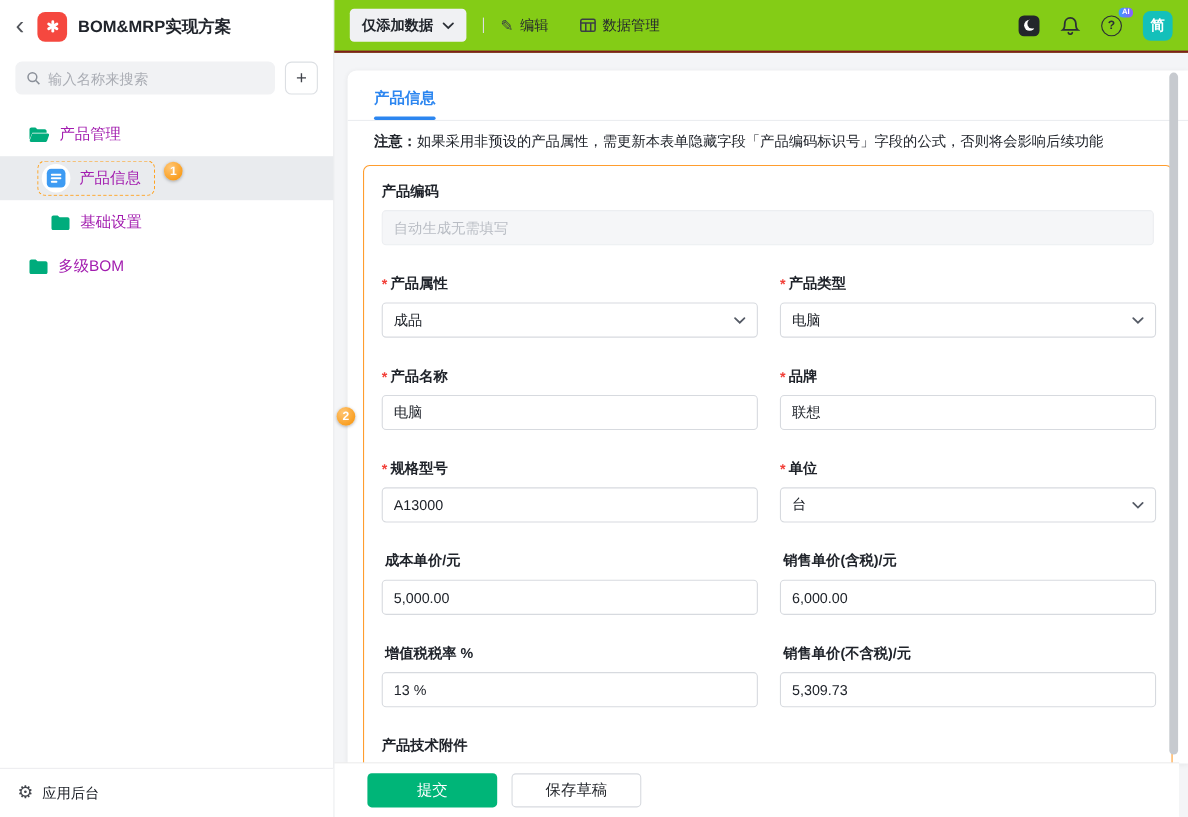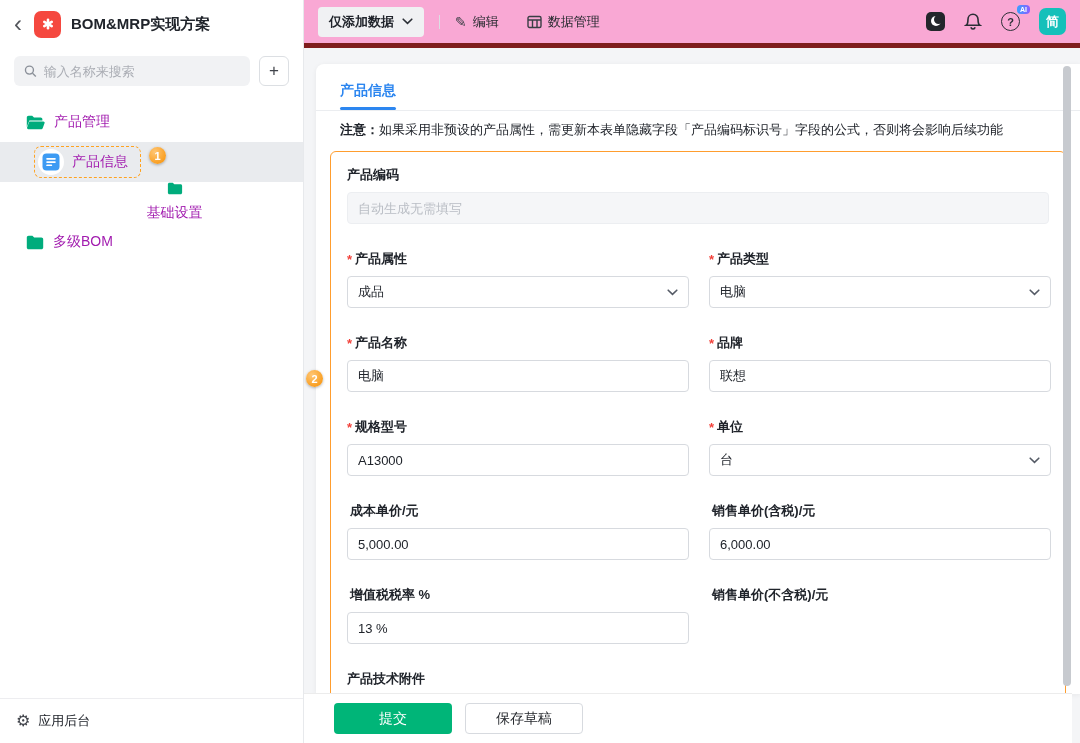--- a/index.html
+++ b/index.html
@@ -20,34 +20,34 @@
   .search-box input { border:none; background:transparent; outline:none; font-size:13px;
                       color:#20242b; width:100%; font-family:inherit; }
   .search-box input::placeholder { color:#aaadb4; }
   .add-btn { width:30px; height:30px; background:#fff; border:1px solid #dcdfe3; border-radius:6px;
              font-size:17px; color:#40434a; display:flex; align-items:center; justify-content:center;
              cursor:pointer; flex:none; }
   .tree { padding-top:6px; }
   .tree-item { height:40px; display:flex; align-items:center; gap:9px; font-size:14px;
                color:#a21caf; cursor:pointer; }
   .tree-item.lvl0 { padding-left:26px; }
-  .tree-item.lvl1 { padding-left:46px;flex-direction:column; }
+  .tree-item.lvl1 { padding-left:46px; }
   .tree-item.selected { background:#e9ebee; padding-left:34px; position:relative; }
   .sel-dash { height:32px; display:flex; align-items:center; gap:8px; border:1.5px dashed #ffa21f;
               border-radius:7px; padding:0 12px 0 3px; }
   .doc-circle { width:26px; height:26px; border-radius:50%; background:#fff; display:flex;
                 align-items:center; justify-content:center; flex:none; }
   .sb-footer { position:absolute; left:0; bottom:0; width:100%; height:45px; border-top:1px solid #ededf0;
                display:flex; align-items:center; gap:8px; padding:0 16px; font-size:13px; color:#20242b;
                background:#fff; cursor:pointer; }
   .gear { font-size:16px; color:#42454c; line-height:1; }
 
   
-  .topbar { position:absolute; left:304px; top:0; width:776px; height:48px; background:#f9a8d4;
-            border-bottom:5px solid #7f1d1d; display:flex; align-items:center; padding:0 14px; z-index:25; }
+  .topbar { position:absolute; left:304px; top:0; width:776px; height:48px; background:#84cc16;
+            border-bottom:2px solid #7f1d1d; display:flex; align-items:center; padding:0 14px; z-index:25; }
   .mode-btn { display:flex; align-items:center; gap:8px; background:#f0f1f3; border:none; height:30px;
               padding:0 11px; border-radius:4px; font-size:13px; font-weight:600; color:#20242b;
               cursor:pointer; font-family:inherit; }
   .vsep { width:1px; height:14px; background:#dcdfe3; margin:0 15px; }
   .txt-btn { display:flex; align-items:center; gap:6px; background:none; border:none; font-size:13px;
              color:#26292e; cursor:pointer; font-family:inherit; }
   .txt-btn + .txt-btn { margin-left:28px; }
   .pencil { font-size:14px; color:#3a3e45; line-height:1; }
   .top-right { margin-left:auto; display:flex; align-items:center; gap:19px; }
   .theme-icon { width:19px; height:19px; background:#23262b; border-radius:5px; position:relative;
@@ -329,20 +329,21 @@
               <span class="req"></span>
               <span>增值税税率 %</span>
             </div>
           <input class="finput" value="13 %" style="">
         </div>
         <div class="cell">
           <div class="flabel">
               <span class="req"></span>
               <span>销售单价(不含税)/元</span>
             </div>
+          <input class="finput" value="5,309.73" style="">
         </div>
 
         <div class="cell">
           <div class="flabel">
               <span>产品技术附件</span>
             </div>
 
         </div>
       </div>
     </div>

